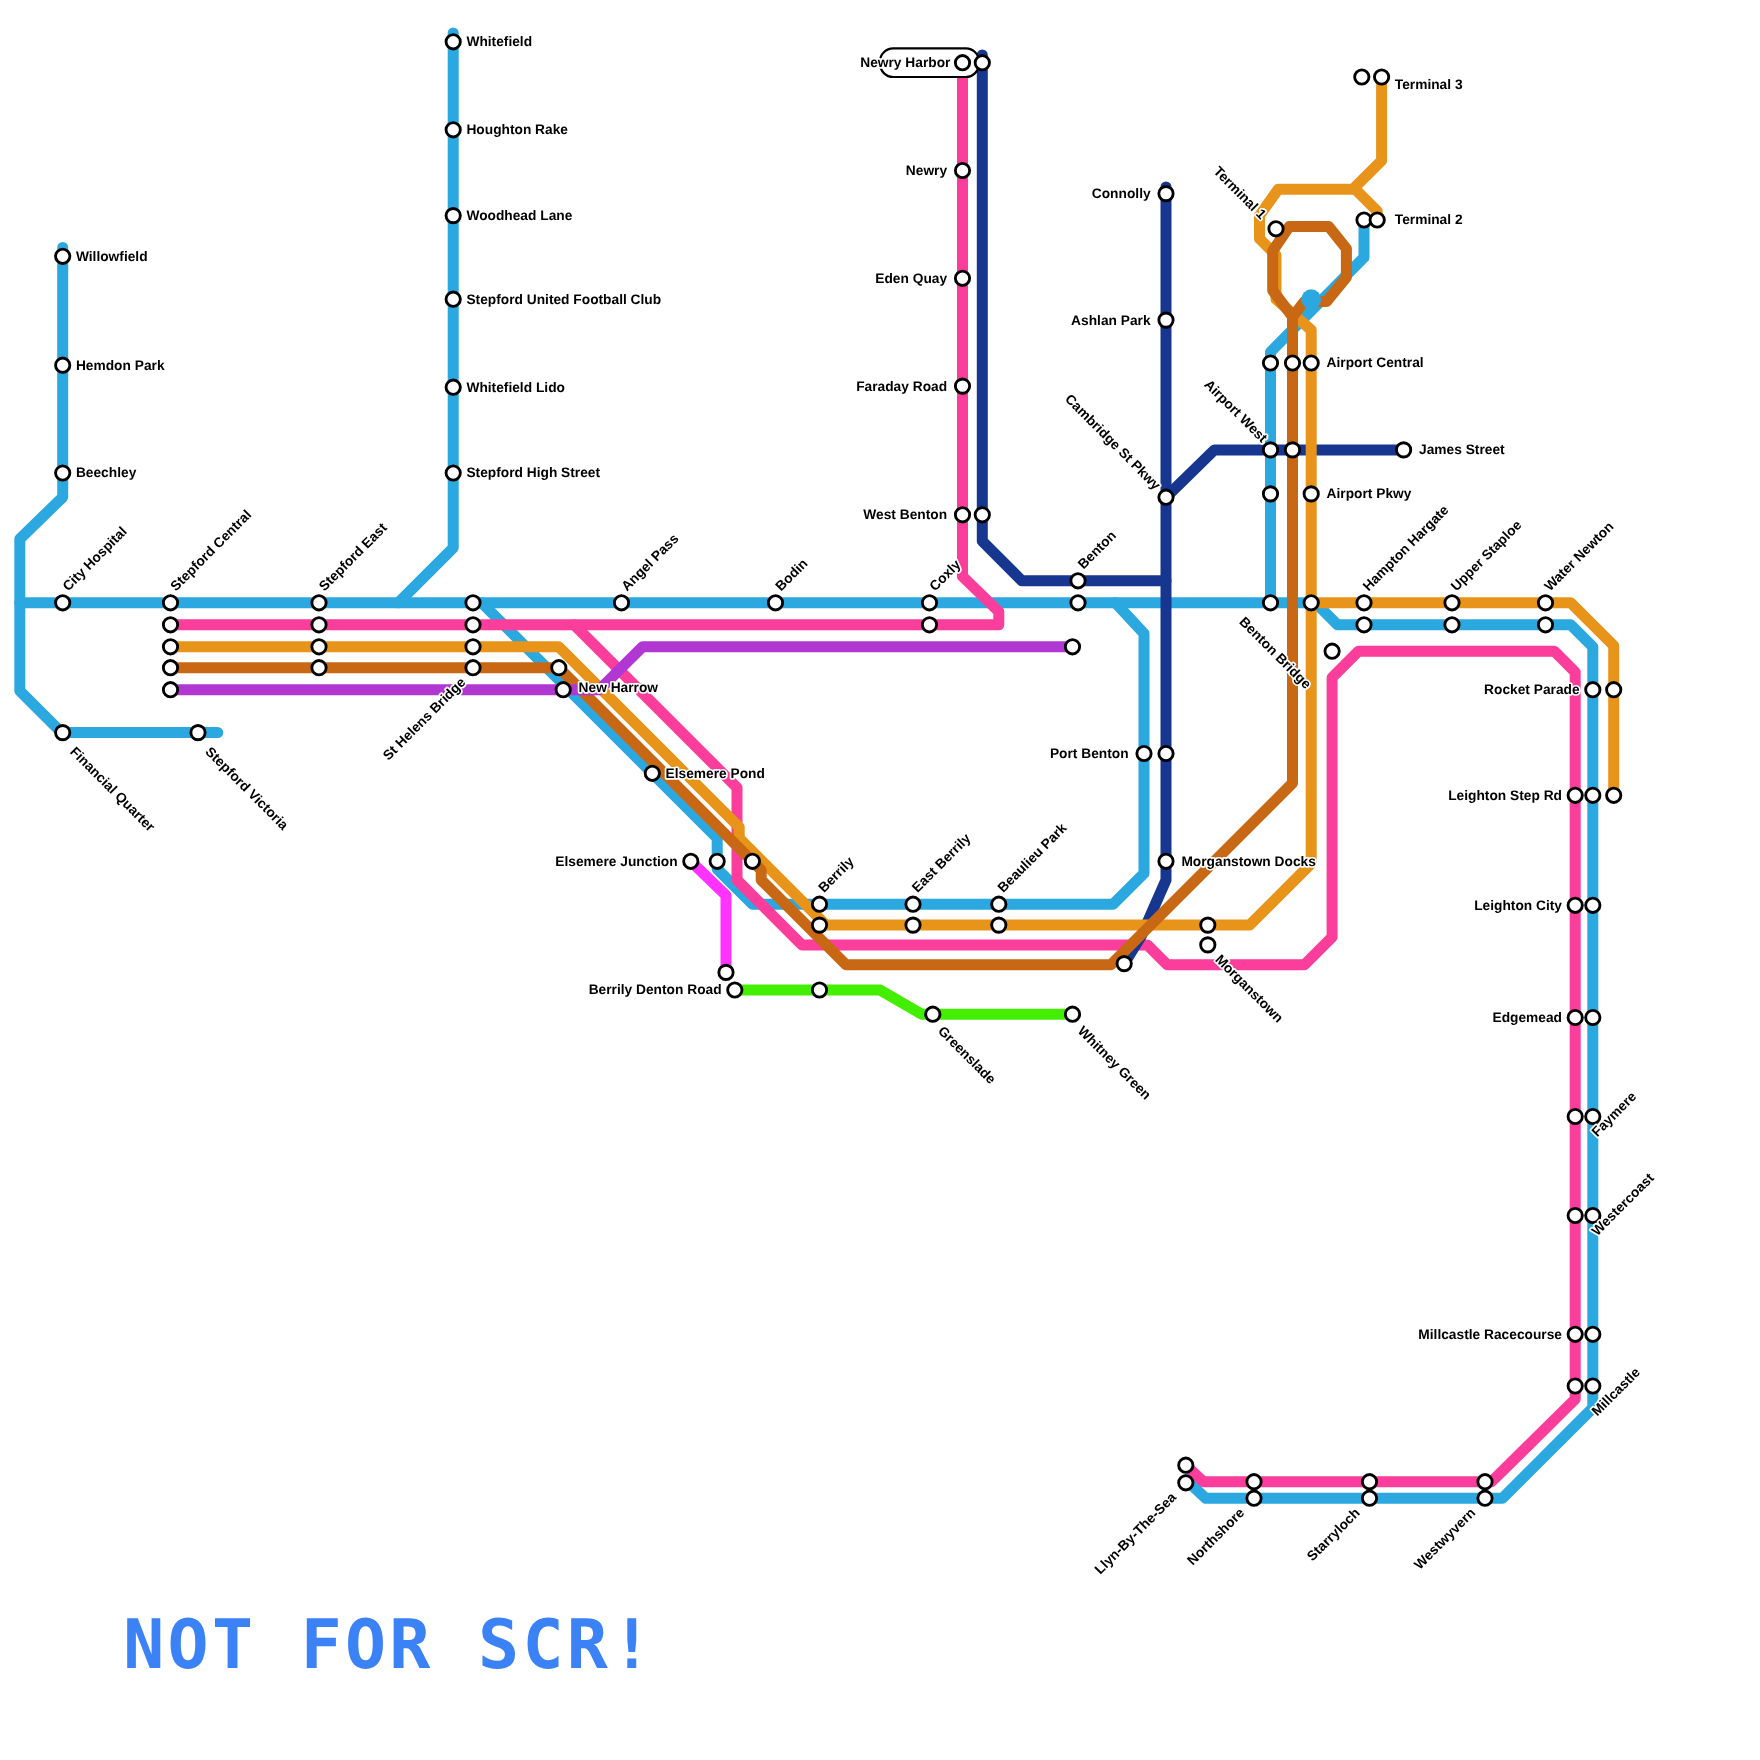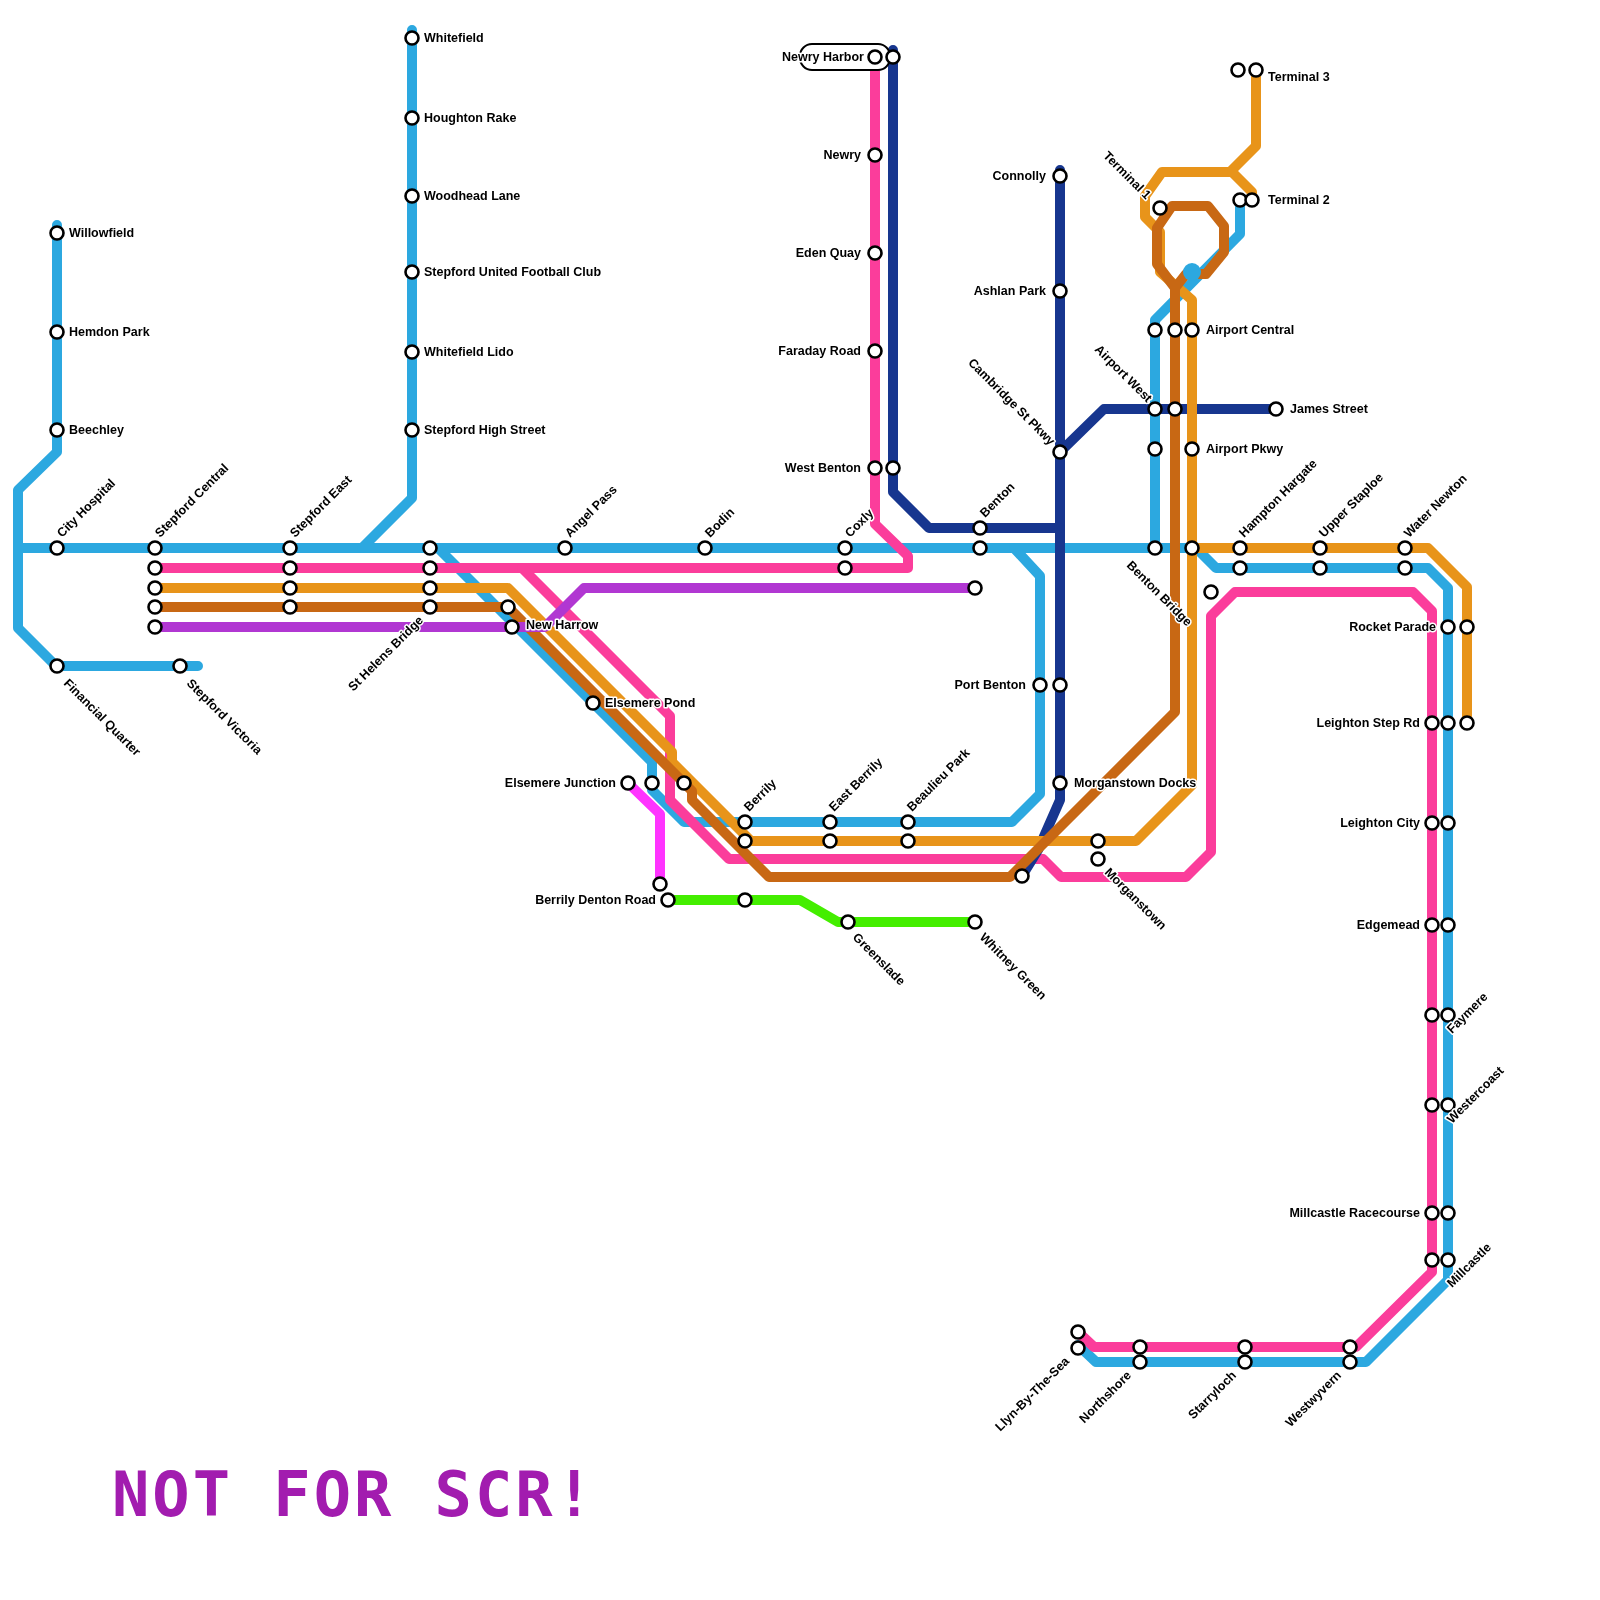--- a/index.html
+++ b/index.html
@@ -203,14 +203,14 @@
       <text x="1420" y="929" text-anchor="end" class="stn">Edgemead</text>
       <text x="1452" y="1034" text-anchor="start" class="stn" transform="rotate(-45 1452 1034)">Faymere</text>
       <text x="1452" y="1124" text-anchor="start" class="stn" transform="rotate(-45 1452 1124)">Westercoast</text>
       <text x="1420" y="1217" text-anchor="end" class="stn">Millcastle Racecourse</text>
       <text x="1452" y="1288" text-anchor="start" class="stn" transform="rotate(-45 1452 1288)">Millcastle</text>
       <text x="1342" y="1376" text-anchor="end" class="stn" transform="rotate(-45 1342 1376)">Westwyvern</text>
       <text x="1237" y="1376" text-anchor="end" class="stn" transform="rotate(-45 1237 1376)">Starryloch</text>
       <text x="1132" y="1376" text-anchor="end" class="stn" transform="rotate(-45 1132 1376)">Northshore</text>
       <text x="1070" y="1362" text-anchor="end" class="stn" transform="rotate(-45 1070 1362)">Llyn-By-The-Sea</text>
     </svg>
-  <div id="map-note" style="color: #a21caf;">NOT FOR SCR!</div>
+  <div id="map-note" style="color: #3b82f6;">NOT FOR SCR!</div>
 </div>
 
 </body></html>

